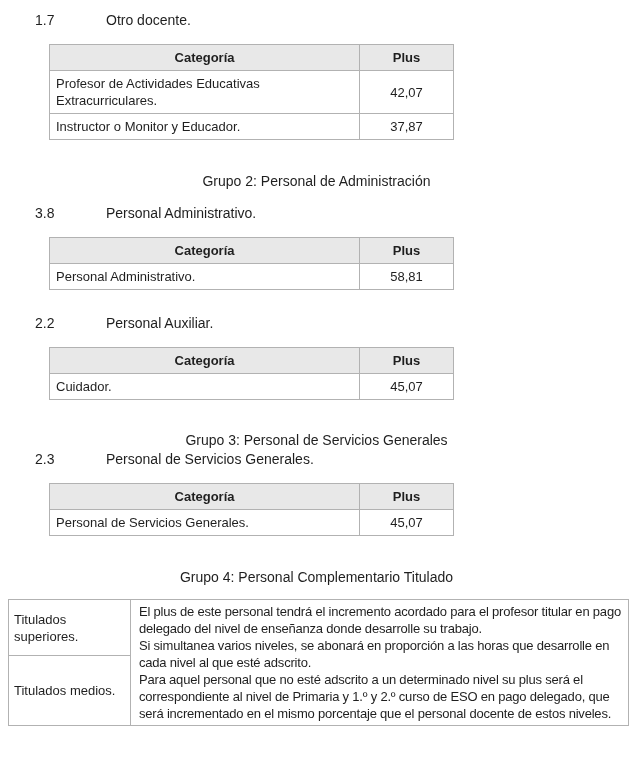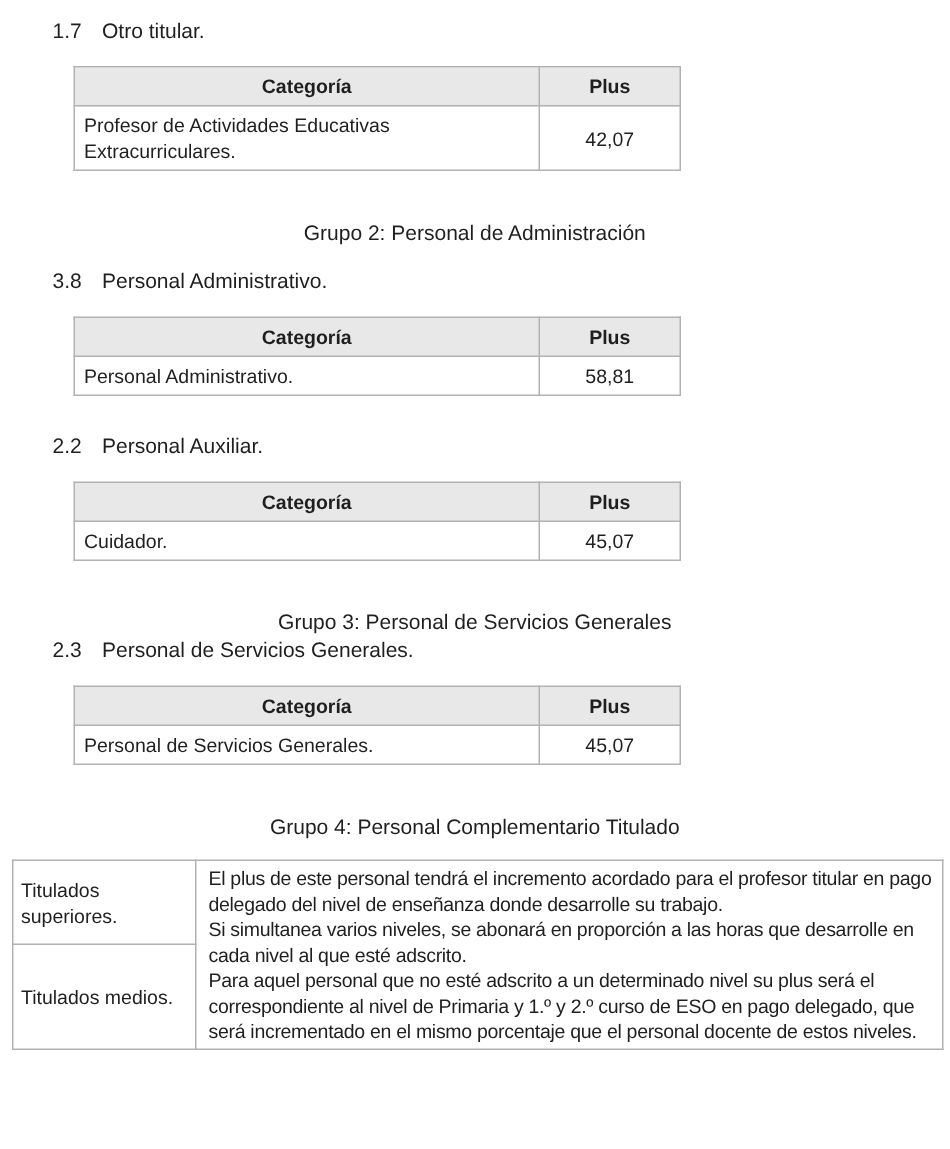--- a/index.html
+++ b/index.html
@@ -11,21 +11,21 @@
   html,body{margin:0;padding:0;}
   body{
     width:633px;height:766px;overflow:hidden;background:#ffffff;
     font-family:"Liberation Sans",sans-serif;
     font-size:13px;color:var(--text);
     padding-top:12px;
   }
   
   .num-heading{
     margin-left:35px;font-size:14px;line-height:17px;
-    display:flex;align-items:baseline;
+    display:flex;align-items:baseline;gap:38px;
   }
   .num-heading .num{width:33px;flex:0 0 33px;}
   
   .group-heading{
     width:100%;text-align:center;font-size:14px;line-height:17px;
   }
   
   table{border-collapse:collapse;}
   .plus-table{
     margin-left:49px;width:404px;table-layout:fixed;
@@ -66,38 +66,42 @@
   .tit-table td.tit-desc{
     vertical-align:top;padding:3px 5px 3px 8px;letter-spacing:-0.2px;
   }
   .tit-table td.tit-desc p{margin:0;padding:0;}
 </style>
 </head>
 <body>
 
 <div class="num-heading" id="h17">
   <span class="num">1.7</span>
-  <span class="lbl">Otro titular.</span>
+  <span class="lbl">Otro docente.</span>
 </div>
 
 <table class="plus-table" id="t1">
   <colgroup>
       <col style="width:310px">
       <col style="width:94px">
     </colgroup>
   <thead>
     <tr>
       <th>Categoría</th>
       <th>Plus</th>
     </tr>
   </thead>
   <tbody>
     <tr>
       <td class="cat">Profesor de Actividades Educativas Extracurriculares.</td>
       <td class="plus">42,07</td>
+    </tr>
+    <tr>
+      <td class="cat">Instructor o Monitor y Educador.</td>
+      <td class="plus">37,87</td>
     </tr>
   </tbody>
 </table>
 
 <div class="group-heading" id="g2">Grupo 2: Personal de Administración</div>
 
 <div class="num-heading" id="h21">
   <span class="num">3.8</span>
   <span class="lbl">Personal Administrativo.</span>
 </div>

